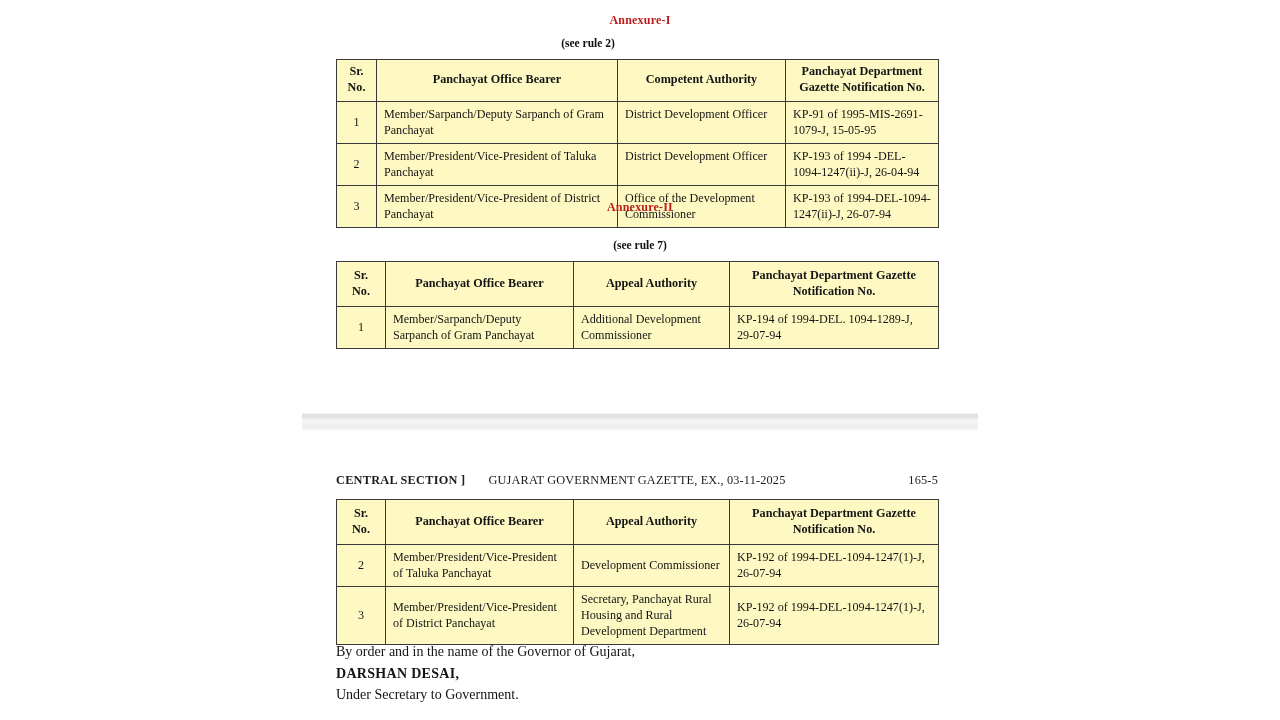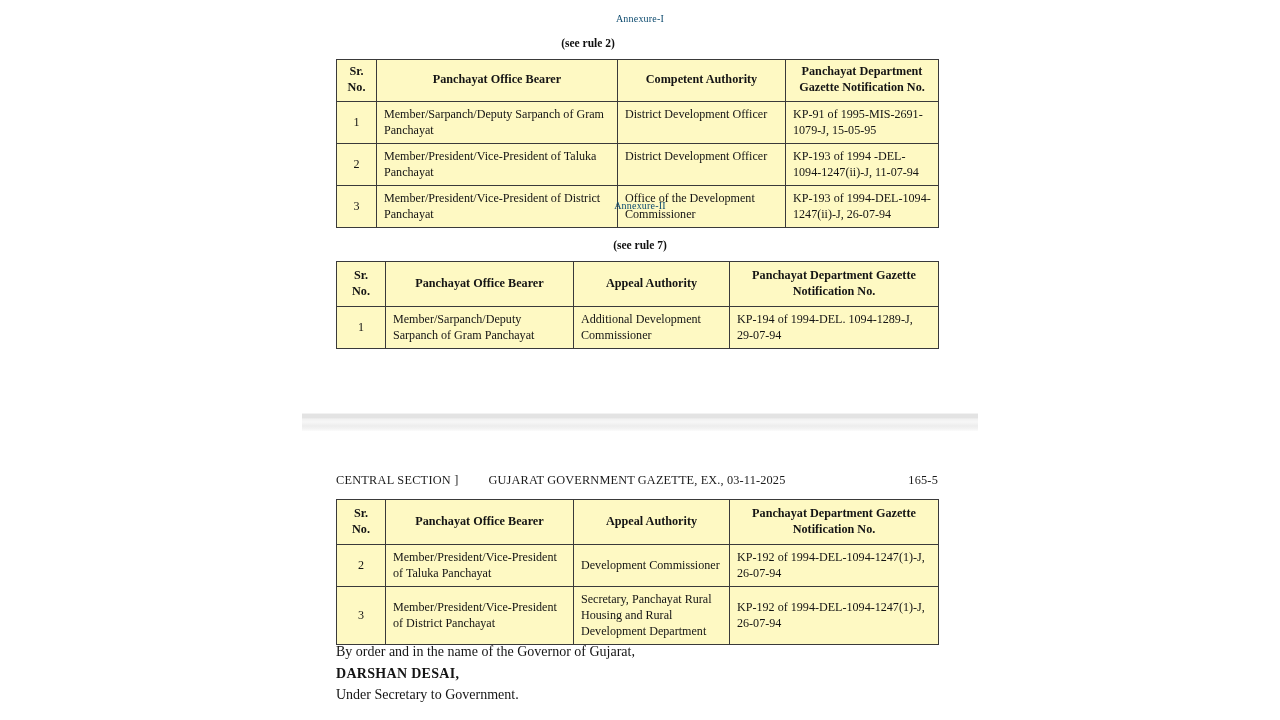--- a/index.html
+++ b/index.html
@@ -19,24 +19,24 @@
   .page {
     position: absolute;
     left: 0; top: 0;
     width: 1280px;
     height: 720px;
   }
 
   
   .annex-title {
     text-align: center;
-    font-weight: normal;
-    font-size: 10px;
+    font-weight: bold;
+    font-size: 12px;
     letter-spacing: 0.2px;
-    color: #0c4a6e;
+    color: #b91c1c;
   }
   .annex-rule {
     text-align: center;
     font-weight: bold;
     font-size: 11.5px;
     color: #101010;
   }
 
   
   table.gaz {
@@ -135,20 +135,21 @@
     left: 336px;
     top: 473px;
     width: 602px;
     height: 18px;
     font-size: 12.3px;
     color: #1b1b1b;
   }
   .rh-left {
     position: absolute; left: 0; top: 0;
     letter-spacing: 0.25px;
+    font-weight: bold;
   }
   .rh-center {
     position: absolute; left: 0; right: 0; top: 0;
     text-align: center;
     letter-spacing: 0.15px;
   }
   .rh-right {
     position: absolute; right: 0; top: 0;
     letter-spacing: 0.2px;
   }
@@ -194,21 +195,21 @@
       <tr>
         <td class="sr">1</td>
         <td>Member/Sarpanch/Deputy Sarpanch of Gram Panchayat</td>
         <td>District Development Officer</td>
         <td>KP-91 of 1995-MIS-2691-1079-J, 15-05-95</td>
       </tr>
       <tr>
         <td class="sr">2</td>
         <td>Member/President/Vice-President of Taluka Panchayat</td>
         <td>District Development Officer</td>
-        <td>KP-193 of 1994 -DEL-1094-1247(ii)-J, 11-07-94</td>
+        <td>KP-193 of 1994 -DEL-1094-1247(ii)-J, 26-04-94</td>
       </tr>
       <tr>
         <td class="sr">3</td>
         <td>Member/President/Vice-President of District Panchayat</td>
         <td>Office of the Development Commissioner</td>
         <td>KP-193 of 1994-DEL-1094-1247(ii)-J, 26-07-94</td>
       </tr>
     </tbody>
   </table>
 

